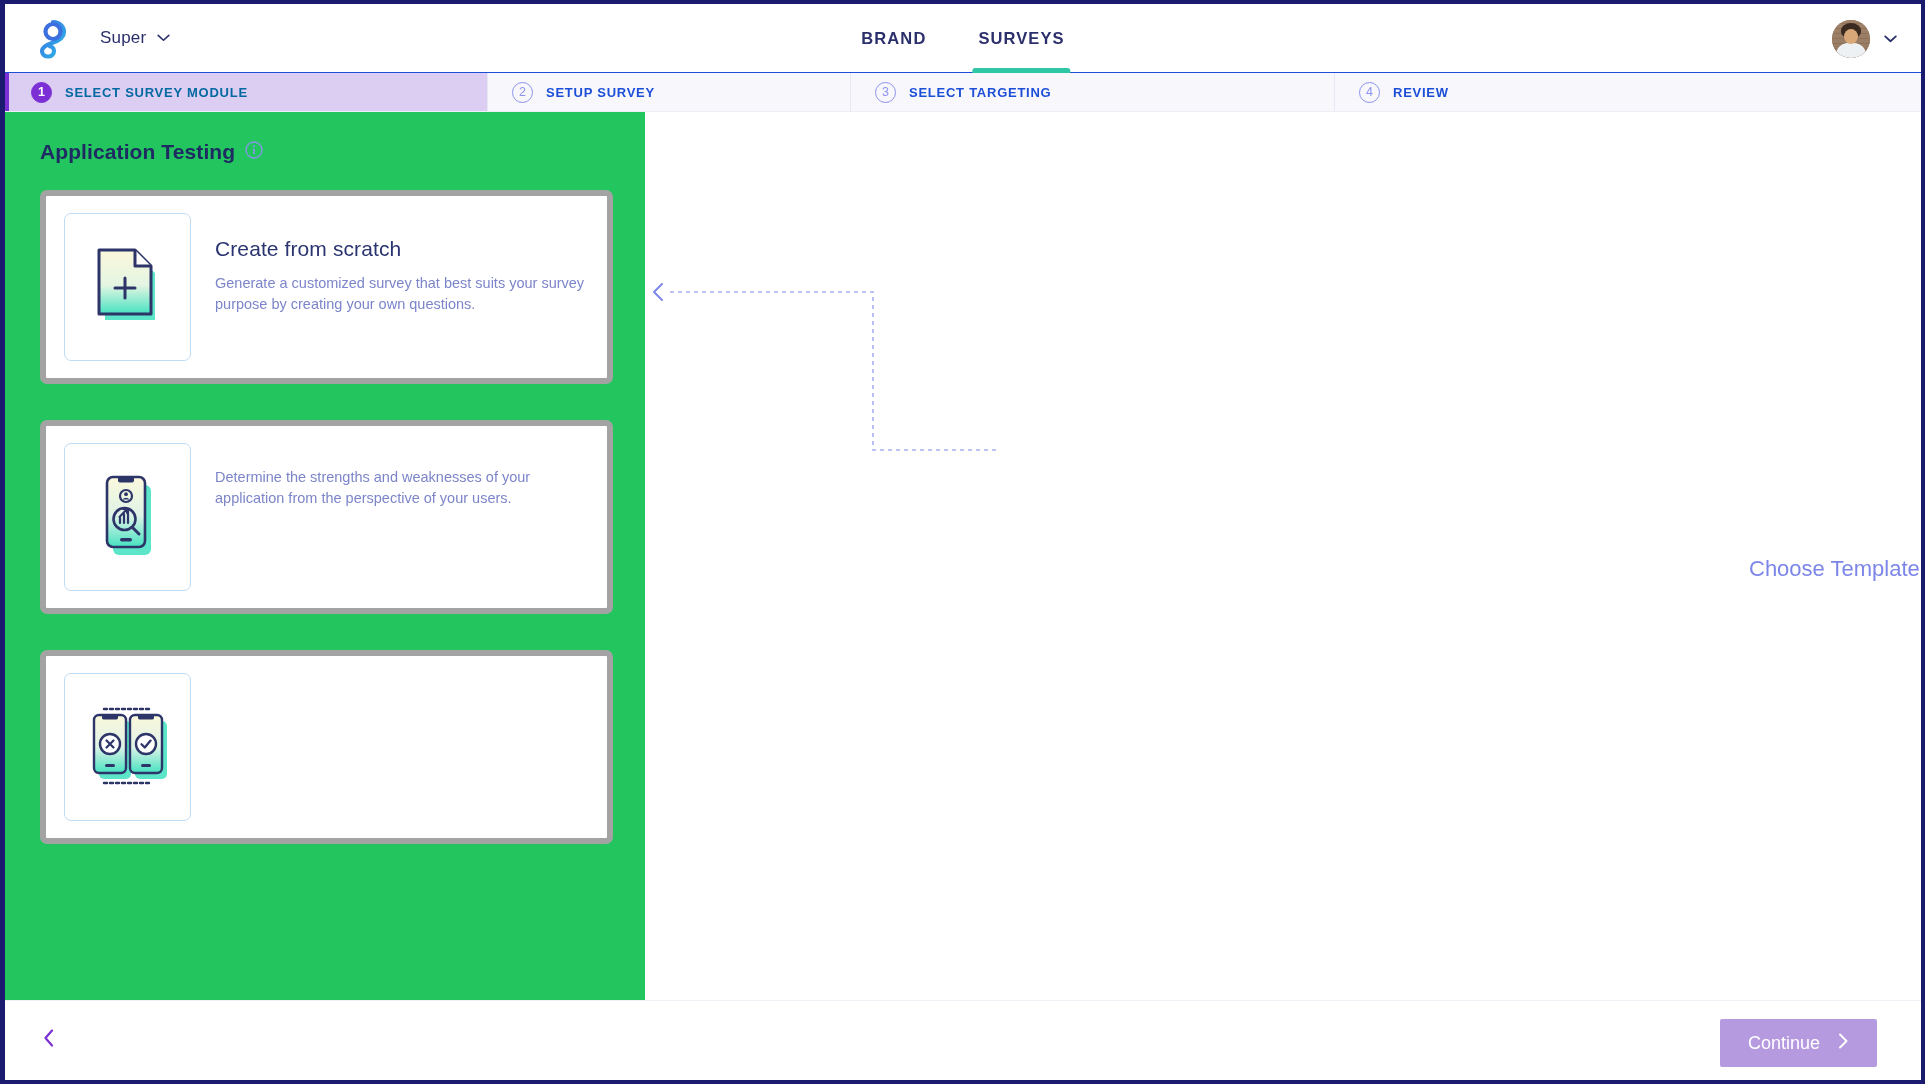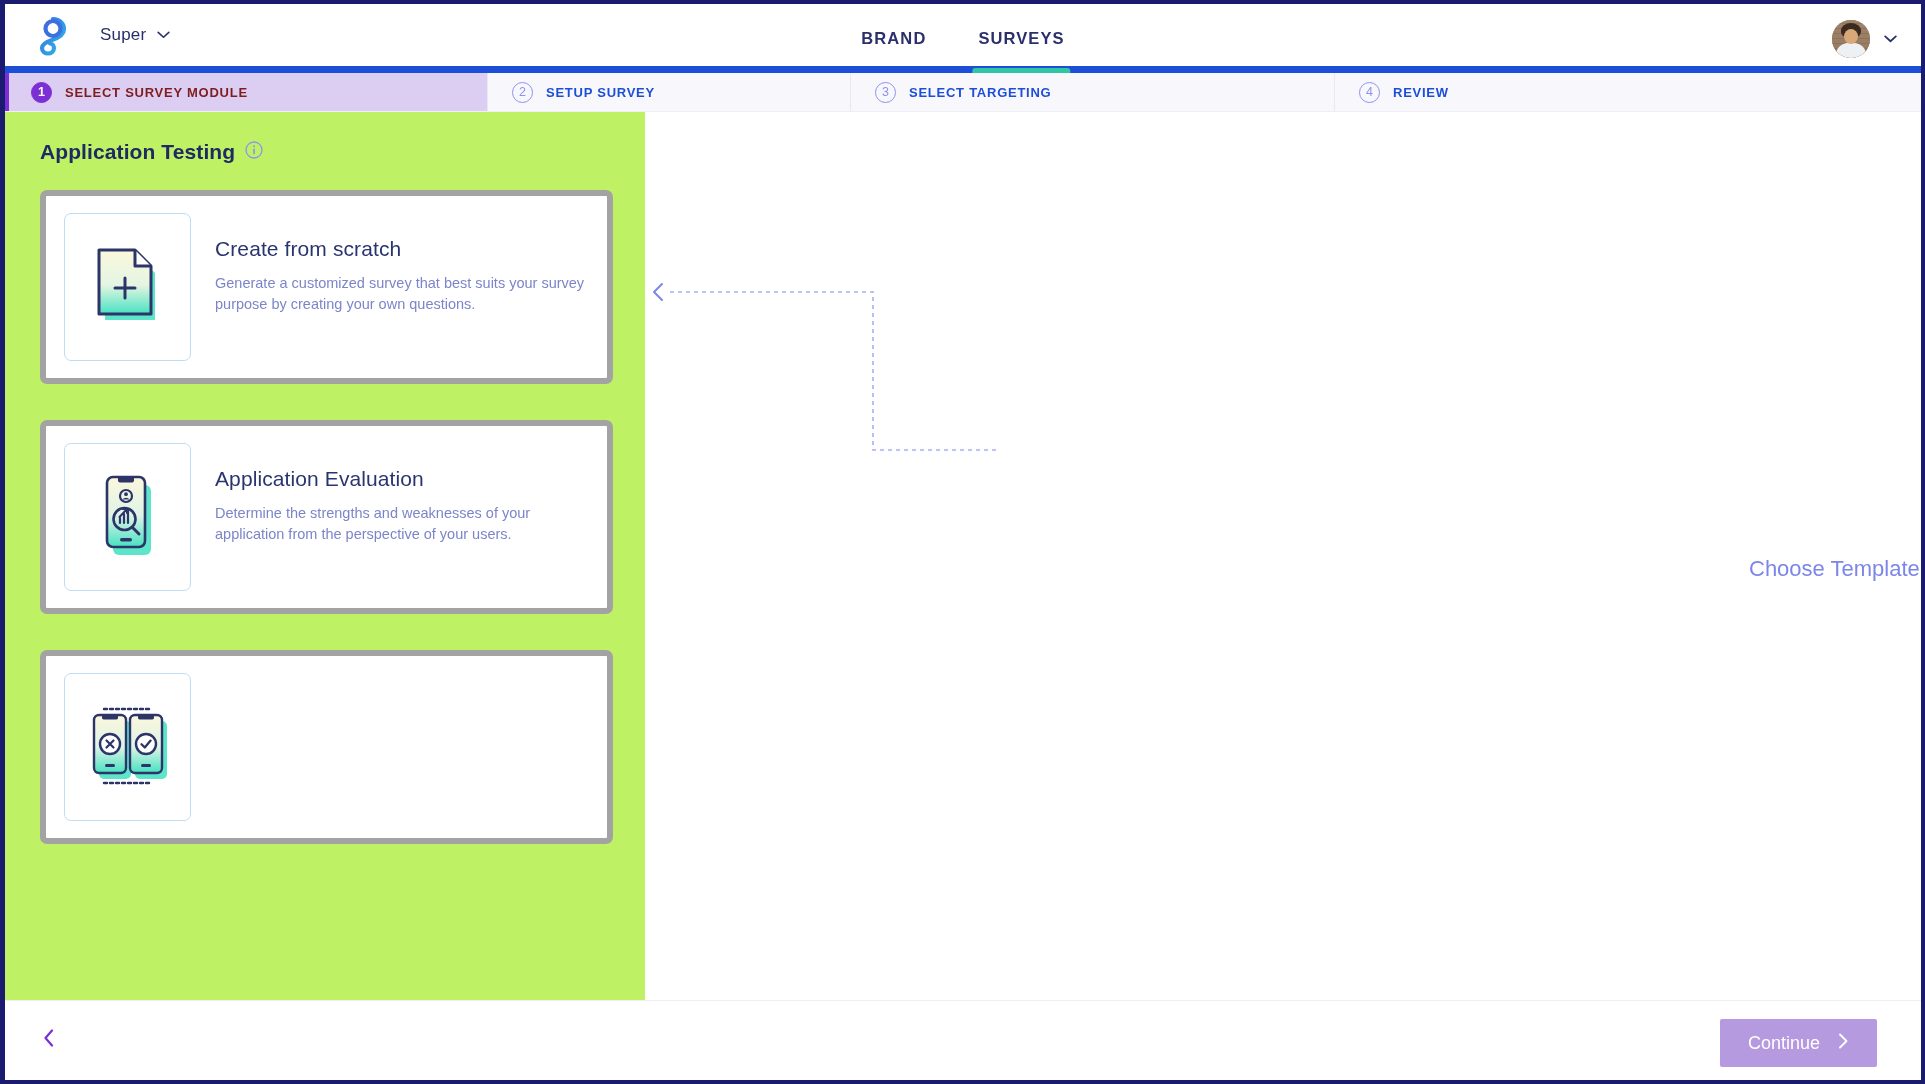--- a/index.html
+++ b/index.html
@@ -17,21 +17,21 @@
     overflow: hidden;
   }
 
   
   .header {
     position: relative;
     height: 69px;
     background: #ffffff;
     display: flex;
     align-items: center;
-    border-bottom: 7px solid #1d4ed8;
+    border-bottom: 1px solid #1d4ed8;
   }
   .brand-logo {
     margin-left: 27px;
     width: 42px; height: 42px;
     display: flex; align-items: center; justify-content: center;
   }
   .org-select {
     margin-left: 26px;
     display: flex; align-items: center; gap: 11px;
     cursor: pointer;
@@ -145,33 +145,33 @@
     border-left: 4px solid #7b2fd4;
     padding-left: 22px;
     flex: 0 0 482px;
   }
   .step.active .num {
     background: #7b2fd4;
     border-color: #7b2fd4;
     color: #ffffff;
     font-weight: 600;
   }
-  .step.active .lbl { color: #7f1d1d; }
+  .step.active .lbl { color: #0369a1; }
   .step.s2 { flex: 0 0 363px; }
   .step.s3 { flex: 0 0 484px; }
   .step.s4 { flex: 1 1 auto; }
 
   
   .body-wrap {
     display: flex;
     height: 888px;
   }
   .left-panel {
     width: 640px;
-    background: #bef264;
+    background: #22c55e;
     padding: 28px 32px 0 35px;
     overflow: hidden;
   }
   .panel-title-row {
     display: flex; align-items: center; gap: 10px;
     margin-bottom: 26px;
   }
   .panel-title {
     font-size: 21px;
     font-weight: 700;
@@ -388,21 +388,20 @@
               <path d="M31.4 30.6 a4.4 4.4 0 0 1 7.2 0" fill="#2c3468"></path>
               <circle cx="33.5" cy="50" r="11" fill="none" stroke="#2c3468" stroke-width="2.6"></circle>
               <path d="M29 54 v-5 M33 54 v-9 M37 54 v-13" stroke="#2c3468" stroke-width="2.2" stroke-linecap="round"></path>
               <path d="M28.5 48 L36 40 M36 40 h-4 M36 40 v4" stroke="#2c3468" stroke-width="2" stroke-linecap="round" fill="none"></path>
               <path d="M41.5 58.5 L48 65" stroke="#2c3468" stroke-width="3" stroke-linecap="round"></path>
               <rect x="29" y="69" width="12" height="3.4" rx="1.7" fill="#2c3468"></rect>
             </svg>
           </span>
         </div>
         <div class="txt">
-          <div class="c-title">Application Evaluation</div>
           <div class="c-desc">Determine the strengths and weaknesses of your application from the perspective of your users.</div>
         </div>
       </div>
 
       <div class="card">
         <div class="iconbox">
           <span>
             <svg width="92" height="96" viewBox="0 0 92 96">
               <defs>
                 <linearGradient id="g3" x1="0" y1="0" x2="0" y2="1">

